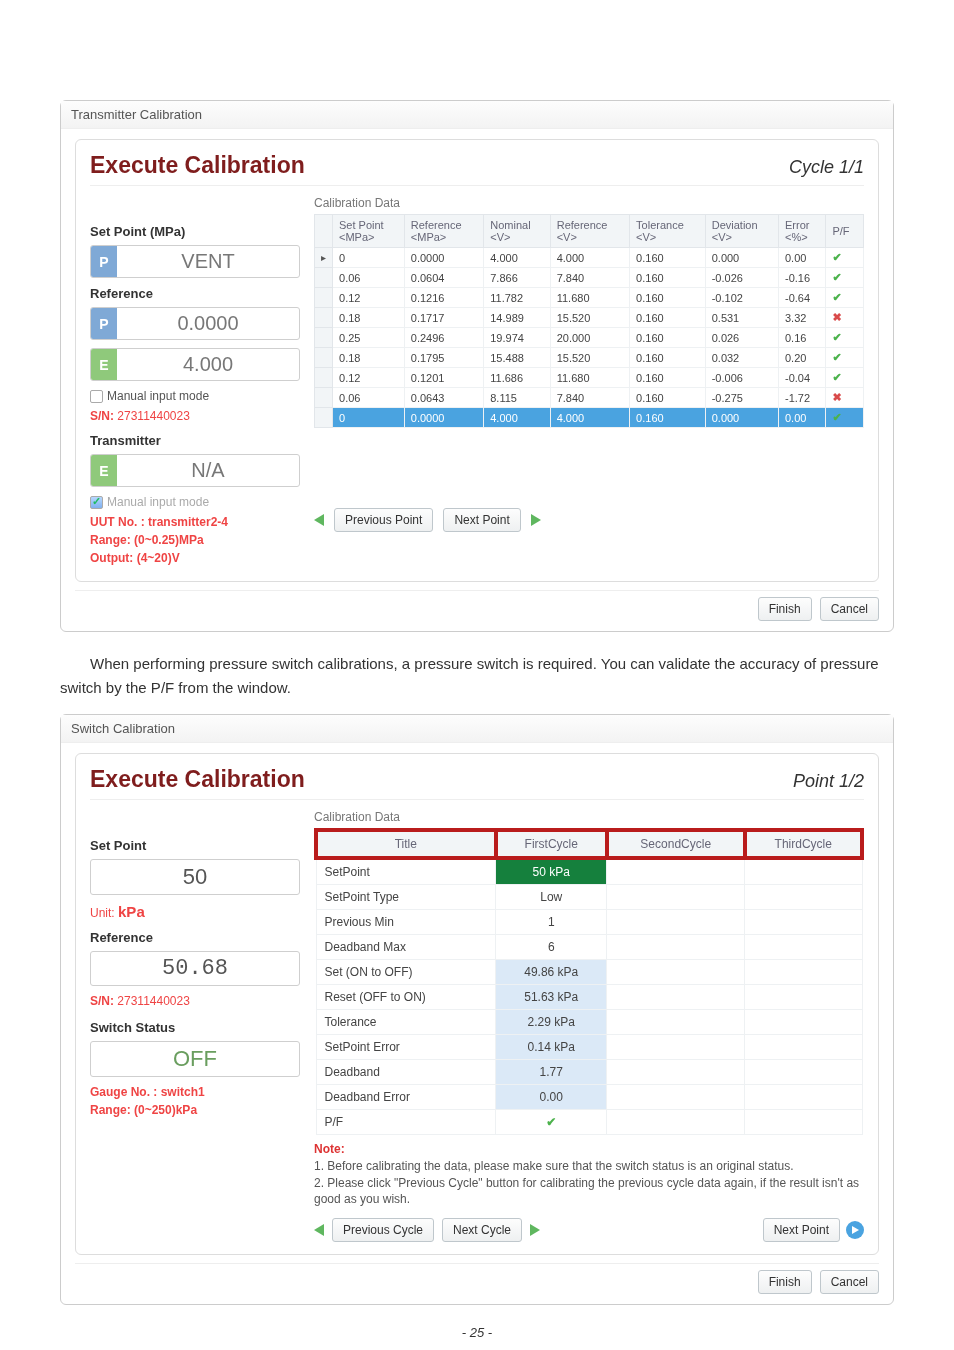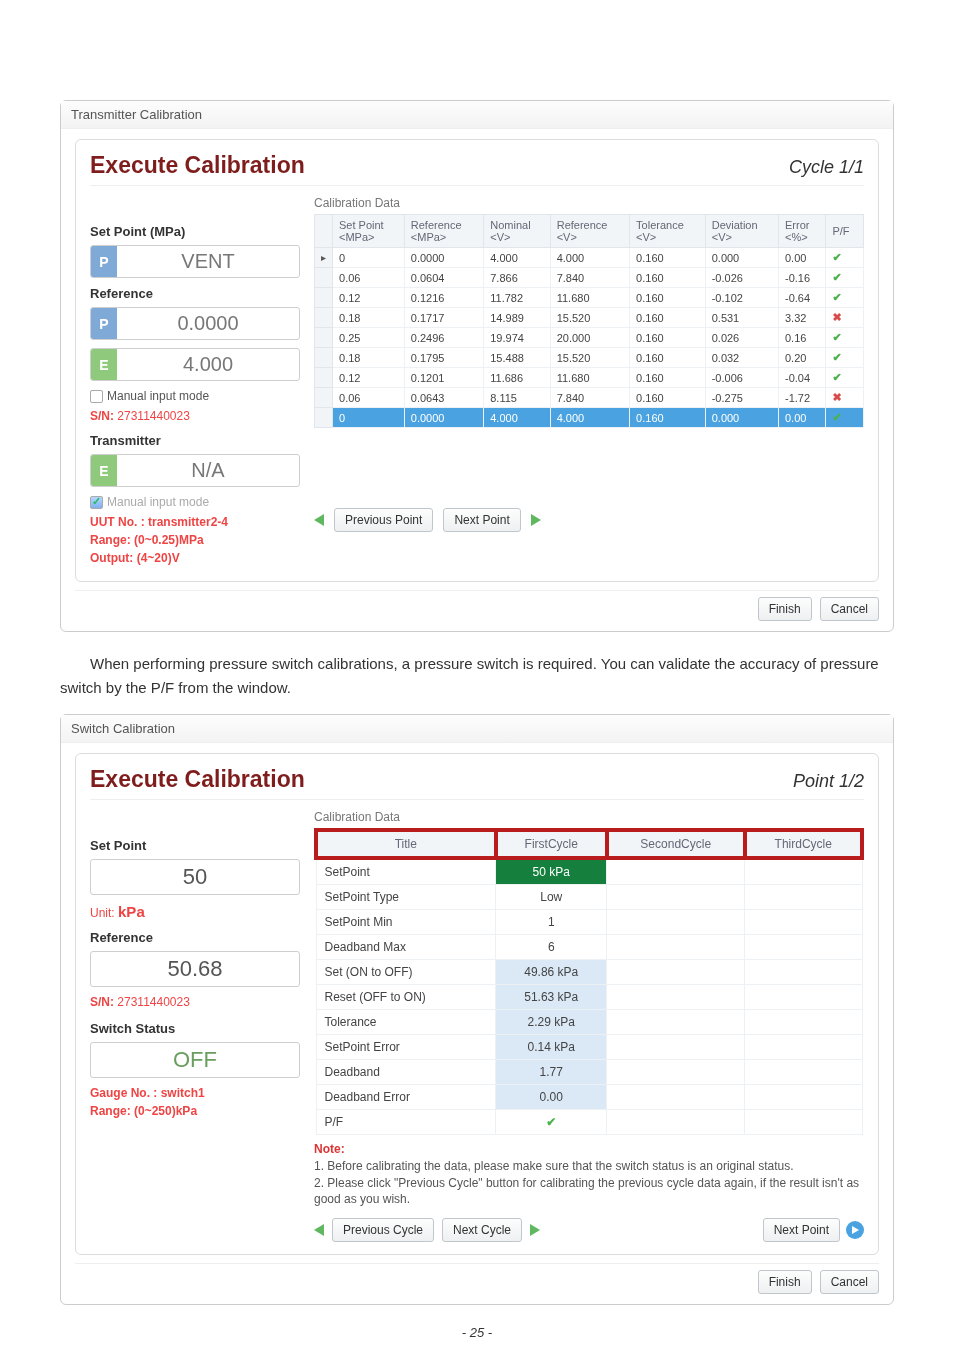--- a/index.html
+++ b/index.html
@@ -247,21 +247,21 @@
         </div>
         <div class="cols">
           <div class="left">
             <div class="section-title">Set Point</div>
             <div class="badge-row">
               <div class="badge-V" style="font-size:22px;color:#555;">50</div>
             </div>
             <div class="snline" style="margin:6px 0 10px 0;"><span>Unit:</span> <b style="font-size:15px">kPa</b></div>
             <div class="section-title">Reference</div>
             <div class="badge-row">
-              <div class="badge-V" style="font-size:22px;color:#555;">50.68</div>
+              <div class="badge-V" style="font-size:22px;color:#555;font-family:Liberation Mono, monospace;">50.68</div>
             </div>
             <div class="snline" style="margin-top:6px;"><b>S/N:</b> <span>27311440023</span></div>
             <div class="section-title" style="margin-top:12px;">Switch Status</div>
             <div class="badge-row">
               <div class="badge-V" style="font-size:22px;color:#6a9e5f;">OFF</div>
             </div>
             <div class="snline" style="margin-top:8px;"><b>Gauge No. :  switch1</b></div>
             <div class="snline"><b>Range:       (0~250)kPa</b></div>
           </div>
           <div class="right">
@@ -282,21 +282,21 @@
                     <td></td>
                     <td></td>
                   </tr>
                   <tr>
                     <td class="title">SetPoint Type</td>
                     <td>Low</td>
                     <td></td>
                     <td></td>
                   </tr>
                   <tr>
-                    <td class="title">SetPoint Min</td>
+                    <td class="title">Previous Min</td>
                     <td>1</td>
                     <td></td>
                     <td></td>
                   </tr>
                   <tr>
                     <td class="title">Deadband Max</td>
                     <td>6</td>
                     <td></td>
                     <td></td>
                   </tr>

